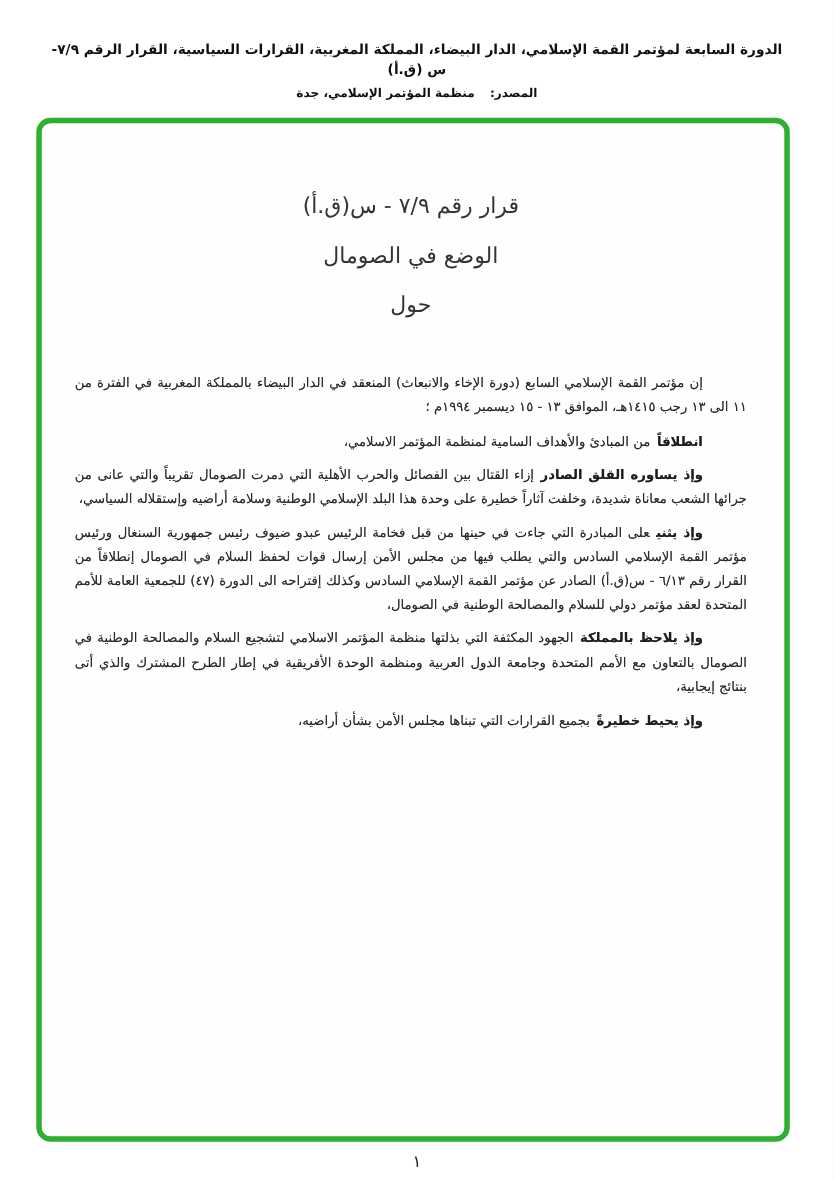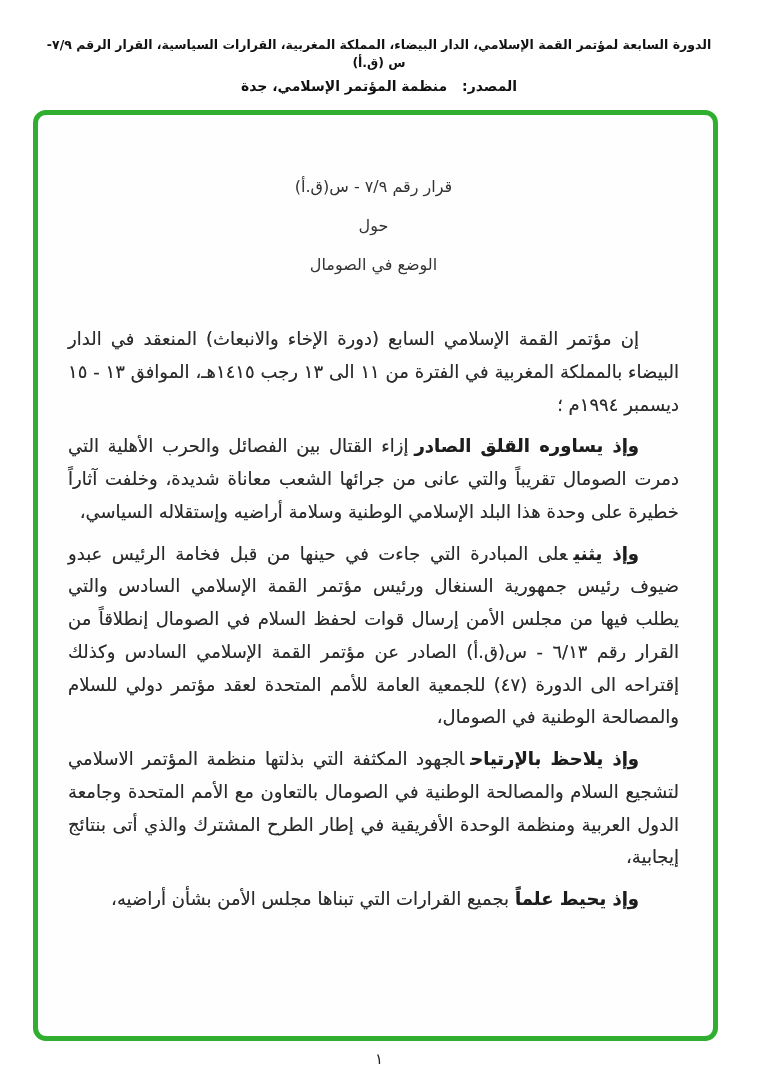--- a/index.html
+++ b/index.html
@@ -24,21 +24,21 @@
   }
   .doc-header .citation {
     font-size: 12.5px;
     font-weight: bold;
     letter-spacing: 0;
     line-height: 1.4;
     padding: 0 40px;
   }
   .doc-header .source {
     margin-top: 7px;
-    font-size: 14px;
+    font-size: 11px;
     font-weight: bold;
   }
   .doc-header .source .label { margin-left: 10px; }
 
   
   .frame {
     margin: 16px 40px 0 33px;
     width: 685px;
     height: 931px;
     border: 5px solid #2fae2f;
@@ -48,29 +48,29 @@
 
   .content {
     padding: 60px 34px 0 30px;
     color: #262626;
   }
 
   
   .title-block {
     text-align: center;
     margin-bottom: 46px;
-    font-size: 16px;
+    font-size: 20px;
     color: #333;
   }
   .title-block .t { margin-bottom: 15px; line-height: 1.5; }
   .title-block .t:last-child { margin-bottom: 0; }
 
   
   .body-text {
-    font-size: 18px;
+    font-size: 12px;
     line-height: 1.82;
     text-align: justify;
     color: #2b2b2b;
     text-shadow: 0 0 0.4px rgba(40,40,40,0.55);
   }
   .para {
     text-indent: 40px;
     margin-bottom: 9px;
   }
   .para .lead {
@@ -102,39 +102,42 @@
       <span class="label">المصدر:</span>
       <span class="value">منظمة المؤتمر الإسلامي، جدة</span>
     </div>
   </header>
 
   <div class="frame">
     <div class="content">
 
       <div class="title-block">
         <div class="t">قرار رقم ٧/٩ - س(ق.أ)</div>
+        <div class="t">الوضع في الصومال</div>
         <div class="t">حول</div>
-        <div class="t">الوضع في الصومال</div>
       </div>
 
       <div class="body-text">
         <p class="para">
           <span>إن مؤتمر القمة الإسلامي السابع (دورة الإخاء والانبعاث) المنعقد في الدار البيضاء بالمملكة المغربية في الفترة من ١١ الى ١٣ رجب ١٤١٥هـ، الموافق ١٣ - ١٥ ديسمبر ١٩٩٤م ؛</span>
+        </p>
+        <p class="para">
+          <strong class="lead">انطلاقاً</strong><span>من المبادئ والأهداف السامية لمنظمة المؤتمر الاسلامي،</span>
         </p>
         <p class="para">
           <strong class="lead">وإذ يساوره القلق الصادر</strong><span>إزاء القتال بين الفصائل والحرب الأهلية التي دمرت الصومال تقريباً والتي عانى من جرائها الشعب معاناة شديدة، وخلفت آثاراً خطيرة على وحدة هذا البلد الإسلامي الوطنية وسلامة أراضيه وإستقلاله السياسي،</span>
         </p>
         <p class="para">
           <strong class="lead">وإذ يثني</strong><span>على المبادرة التي جاءت في حينها من قبل فخامة الرئيس عبدو ضيوف رئيس جمهورية السنغال ورئيس مؤتمر القمة الإسلامي السادس والتي يطلب فيها من مجلس الأمن إرسال قوات لحفظ السلام في الصومال إنطلاقاً من القرار رقم ٦/١٣ - س(ق.أ) الصادر عن مؤتمر القمة الإسلامي السادس وكذلك إقتراحه الى الدورة (٤٧) للجمعية العامة للأمم المتحدة لعقد مؤتمر دولي للسلام والمصالحة الوطنية في الصومال،</span>
         </p>
         <p class="para">
-          <strong class="lead">وإذ يلاحظ بالإرتياح</strong><span>الجهود المكثفة التي بذلتها منظمة المؤتمر الاسلامي لتشجيع السلام والمصالحة الوطنية في الصومال بالتعاون مع الأمم المتحدة وجامعة الدول العربية ومنظمة الوحدة الأفريقية في إطار الطرح المشترك والذي أتى بنتائج إيجابية،</span>
+          <strong class="lead">وإذ يلاحظ بالمملكة</strong><span>الجهود المكثفة التي بذلتها منظمة المؤتمر الاسلامي لتشجيع السلام والمصالحة الوطنية في الصومال بالتعاون مع الأمم المتحدة وجامعة الدول العربية ومنظمة الوحدة الأفريقية في إطار الطرح المشترك والذي أتى بنتائج إيجابية،</span>
         </p>
         <p class="para">
-          <strong class="lead">وإذ يحيط علماً</strong><span>بجميع القرارات التي تبناها مجلس الأمن بشأن أراضيه،</span>
+          <strong class="lead">وإذ يحيط خطيرةً</strong><span>بجميع القرارات التي تبناها مجلس الأمن بشأن أراضيه،</span>
         </p>
       </div>
 
     </div>
   </div>
 
   <footer class="page-footer">
     <span class="page-number">١</span>
   </footer>
 

